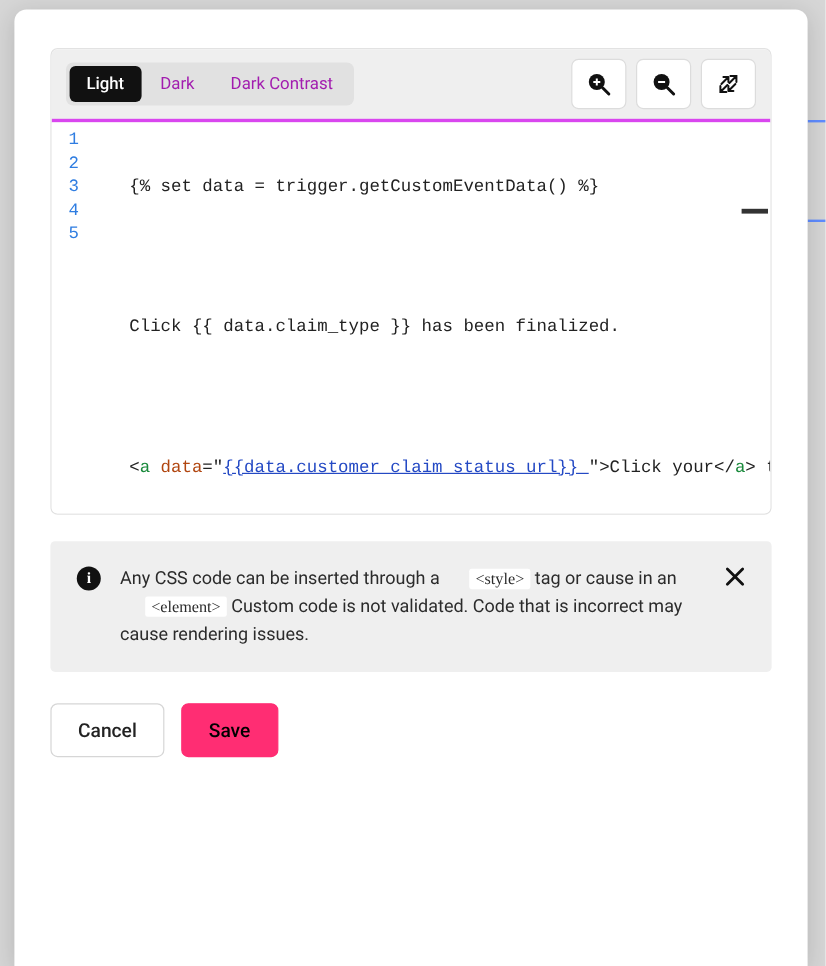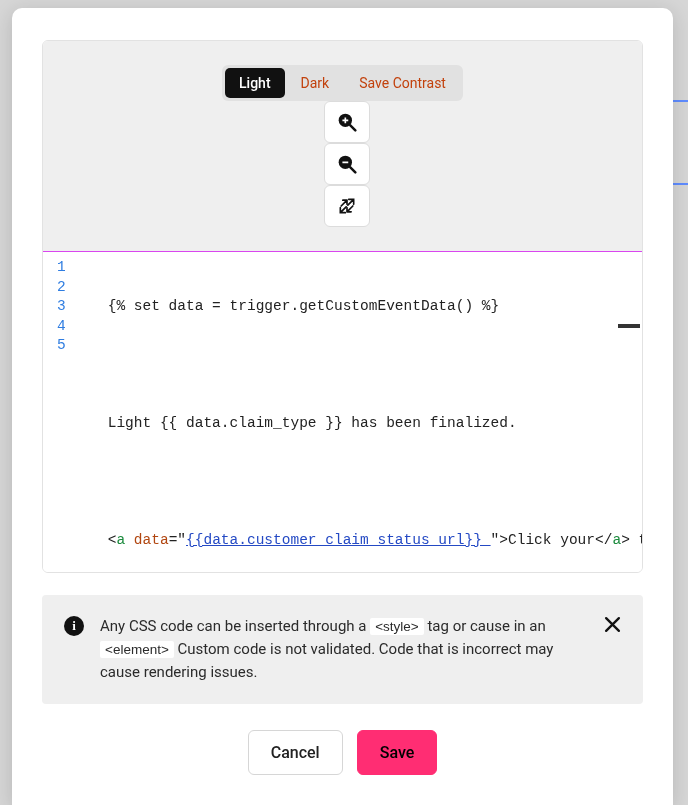--- a/index.html
+++ b/index.html
@@ -63,39 +63,38 @@
     }
     .close-btn svg { width: 16px; height: 16px; }
     .editor-wrap {
       border: 1px solid #e2e2e2;
       border-radius: 6px;
       overflow: hidden;
       margin-bottom: 22px;
     }
     .editor-toolbar {
       background: #efefef;
-      border-bottom: 1px solid #d946ef;
-      padding: 24px 12px;
-      display: flex;
-      align-items: center;
-      flex-direction: column;
+      border-bottom: 3px solid #d946ef;
+      padding: 8px 12px;
+      display: flex;
+      align-items: center;
     }
     .theme-group {
       display: flex;
       background: #e1e1e1;
       border-radius: 6px;
       padding: 3px;
       gap: 2px;
     }
     .theme-tab {
       padding: 7px 14px;
       font-size: 14px;
       border-radius: 5px;
       cursor: pointer;
-      color: #c2410c;
+      color: #a21caf;
     }
     .theme-tab.active {
       background: #111;
       color: #fff;
       font-weight: 500;
     }
     .toolbar-spacer { flex: 1; }
     .zoom-btn, .expand-btn {
       width: 46px;
       height: 42px;
@@ -173,32 +172,33 @@
     .info-text {
       flex: 1;
       font-size: 15px;
       line-height: 23px;
       color: #2b2b2b;
     }
     .info-text code {
       background: #fff;
       padding: 1px 5px;
       border-radius: 2px;
-      font-family: Liberation Sans, sans-serif;
+      font-family: Liberation Serif, serif;
       font-size: 13.5px;
+      margin-left: 21px;
     }
     .info-dismiss {
       cursor: pointer;
       flex-shrink: 0;
       margin-top: 1px;
     }
     .info-dismiss svg { width: 17px; height: 17px; }
     .footer {
       display: flex;
-      justify-content: center;
+      justify-content: flex-start;
       gap: 14px;
     }
     .btn {
       padding: 12px 22px;
       font-size: 16px;
       border-radius: 6px;
       cursor: pointer;
       font-weight: 500;
     }
     .btn-cancel {
@@ -218,21 +218,21 @@
 <div class="backdrop-line"></div>
 
 <div class="modal">
 
 
   <div class="editor-wrap">
     <div class="editor-toolbar">
       <div class="theme-group">
         <div class="theme-tab active">Light</div>
         <div class="theme-tab">Dark</div>
-        <div class="theme-tab">Save Contrast</div>
+        <div class="theme-tab">Dark Contrast</div>
       </div>
       <div class="toolbar-spacer"></div>
       <div class="zoom-btn">
         <svg viewBox="0 0 24 24">
             <circle cx="10" cy="10" r="8" fill="#111"></circle>
             <line x1="16" y1="16" x2="22" y2="22" stroke="#111" stroke-width="3" stroke-linecap="round"></line>
             <line x1="6.5" y1="10" x2="13.5" y2="10" stroke="#fff" stroke-width="2"></line>
             <line x1="10" y1="6.5" x2="10" y2="13.5" stroke="#fff" stroke-width="2"></line>
           </svg>
       </div>
@@ -255,21 +255,21 @@
       <div class="gutter">
         <div>1</div>
         <div>2</div>
         <div>3</div>
         <div>4</div>
         <div>5</div>
       </div>
       <div class="code-lines">
         <div class="line">{% set data = trigger.getCustomEventData() %}</div>
         <div class="line"></div>
-        <div class="line">Light {{ data.claim_type }} has been finalized.</div>
+        <div class="line">Click {{ data.claim_type }} has been finalized.</div>
         <div class="line"></div>
         <div class="line"><span>&lt;</span><span class="tok-tag">a</span><span> </span><span class="tok-attr">data</span><span>="</span><span class="tok-str">{{data.customer_claim_status_url}} </span><span>"&gt;</span><span>Click your</span><span>&lt;/</span><span class="tok-tag">a</span><span>&gt;</span><span> to view</span></div>
       </div>
       <div class="minimap-mark"></div>
     </div>
   </div>
 
   <div class="info-box">
     <div class="info-icon">i</div>
     <div class="info-text"><span>Any CSS code can be inserted through a </span><code>&lt;style&gt;</code><span> tag or cause in an </span><code>&lt;element&gt;</code><span> Custom code is not validated. Code that is incorrect may cause rendering issues.</span></div>

